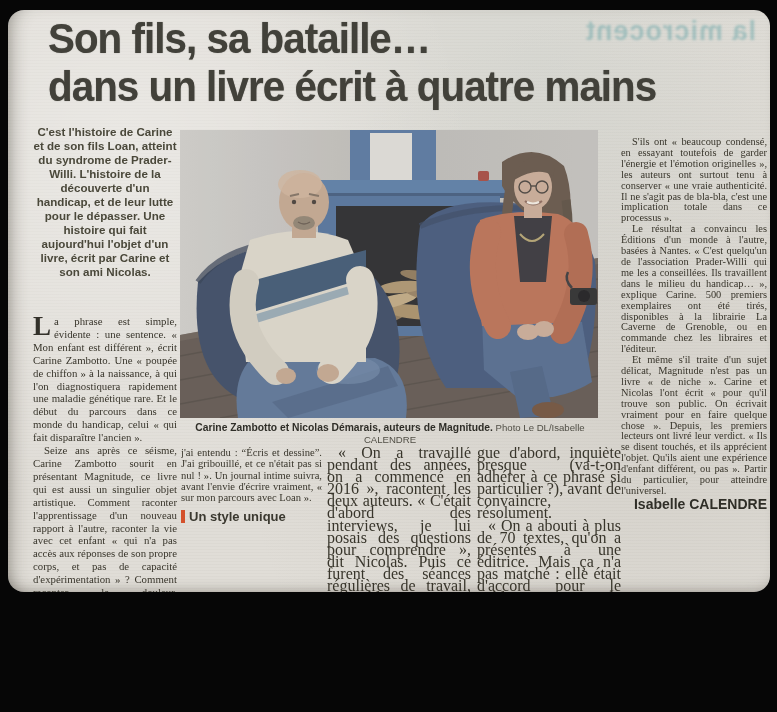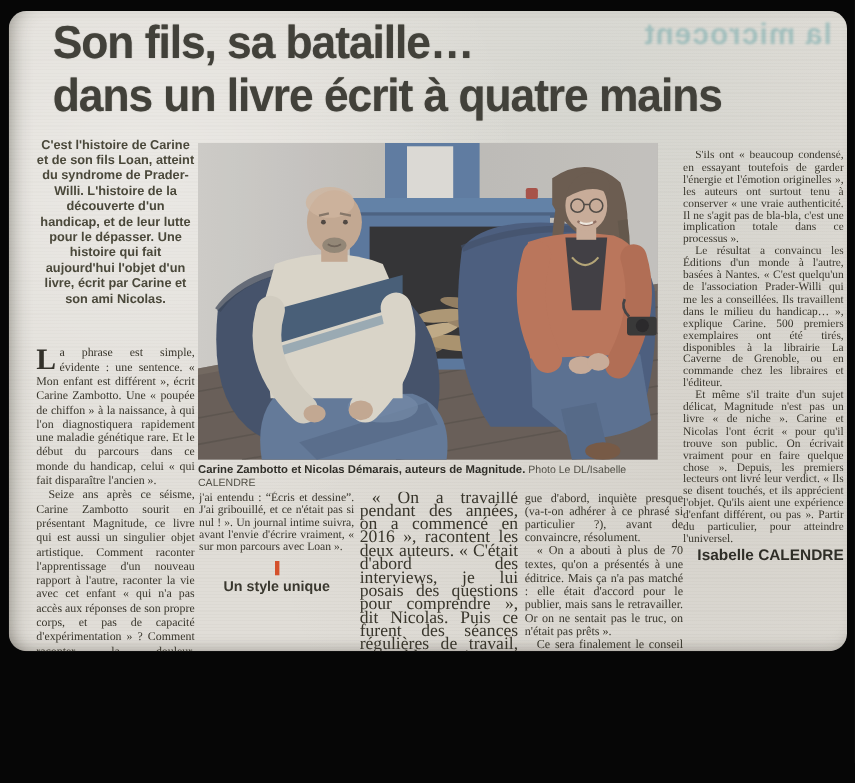--- a/index.html
+++ b/index.html
@@ -22,33 +22,33 @@
   .headline .l1{font-size:42px;line-height:49px;letter-spacing:-1px;text-shadow:0 0 1px rgba(66,65,58,.6);}
   .headline .l2{font-size:42px;line-height:47px;letter-spacing:-1px;text-shadow:0 0 1px rgba(66,65,58,.6);}
   .col{position:absolute;overflow:hidden;text-align:justify;color:#38352b;
        font-family:"Liberation Serif",serif;}
   .lede{position:absolute;left:25px;top:115px;width:144px;
         font-family:"Liberation Sans",sans-serif;font-weight:700;
         font-size:11.6px;line-height:14px;color:#4a483a;text-align:center;}
   .c1{left:25px;top:305px;width:144px;height:375px;font-size:10.8px;line-height:12.9px;}
   .c2{left:173px;top:437px;width:141px;height:244px;font-size:10.6px;line-height:11.3px;}
   .c3{left:319px;top:437px;width:144px;height:244px;font-size:16px;line-height:12.1px;}
-  .c4{left:469px;top:437px;width:144px;height:244px;font-size:11px;line-height:12.1px;}
+  .c4{left:469px;top:437px;width:144px;height:244px;font-size:16px;line-height:12.1px;}
   .c5{left:613px;top:127px;width:146px;height:553px;font-size:10.4px;line-height:10.9px;}
   .col p{margin:0;text-indent:11px;}
   .col p.noindent{text-indent:0;}
   .dropcap{float:left;font-size:27px;line-height:23px;font-weight:700;padding-right:3px;color:#33312a;}
   .subhead{display:flex;align-items:center;gap:4px;margin:7px 0 6px 0;
            font-family:"Liberation Sans",sans-serif;font-weight:700;font-size:13px;color:#3a382f;
-           text-align:left;text-indent:0;flex-direction:column;}
+           text-align:left;text-indent:0;}
   .subhead .bar{width:4px;height:13px;background:#d4512c;flex:0 0 auto;}
   .photo{position:absolute;left:172px;top:120px;width:418px;height:288px;background:#b8b6b1;}
   .photo svg{display:block;filter:saturate(.75) contrast(.92) brightness(1.04);}
   .caption{position:absolute;left:172px;top:412px;width:420px;
-           font-size:10.3px;line-height:12px;color:#2f2e28;text-align:left;}
+           font-size:10.3px;line-height:12px;color:#2f2e28;text-align:center;}
   .caption b{font-weight:700;}
   .caption .credit{font-weight:400;color:#514f46;font-size:9.6px;}
   .byline{text-align:right;font-family:"Liberation Sans",sans-serif;font-weight:700;
           font-size:14px;color:#2f2e27;margin-top:2px;}
 </style>
 </head>
 <body>
 
 <div class="frame">
   <div class="paper">

